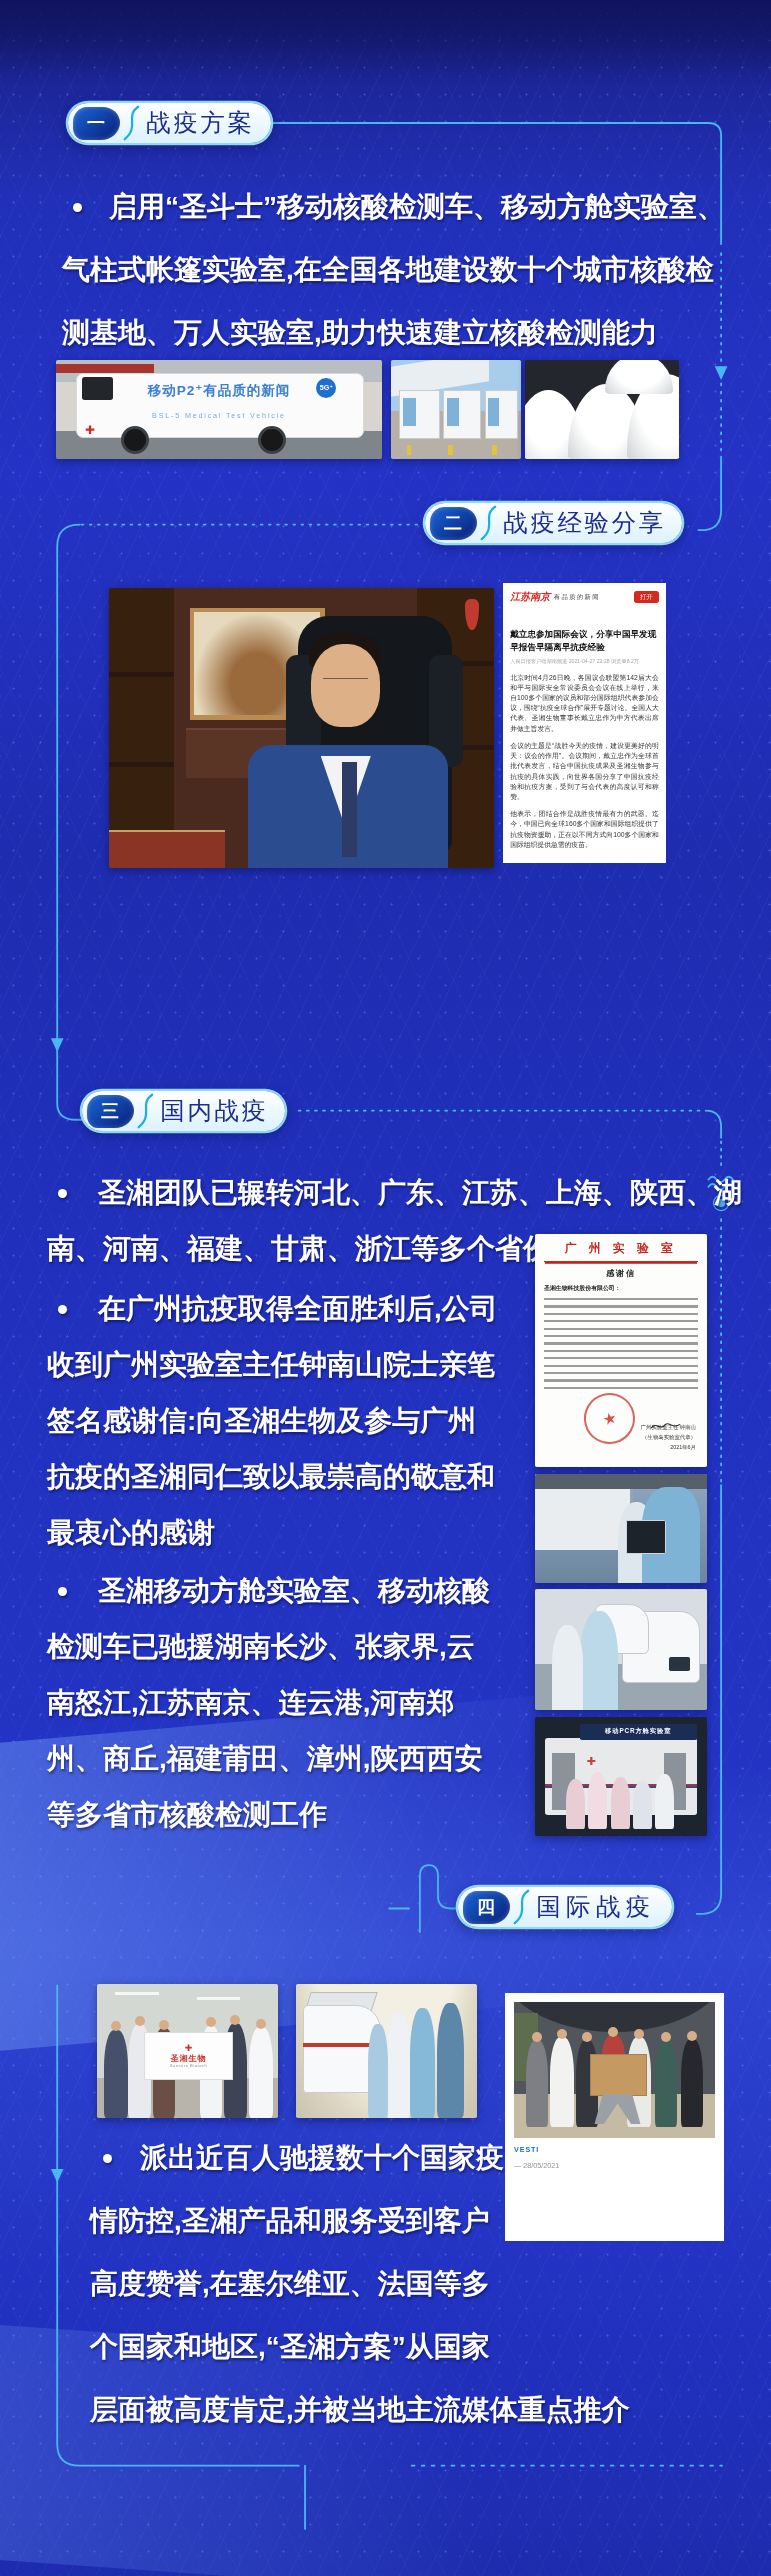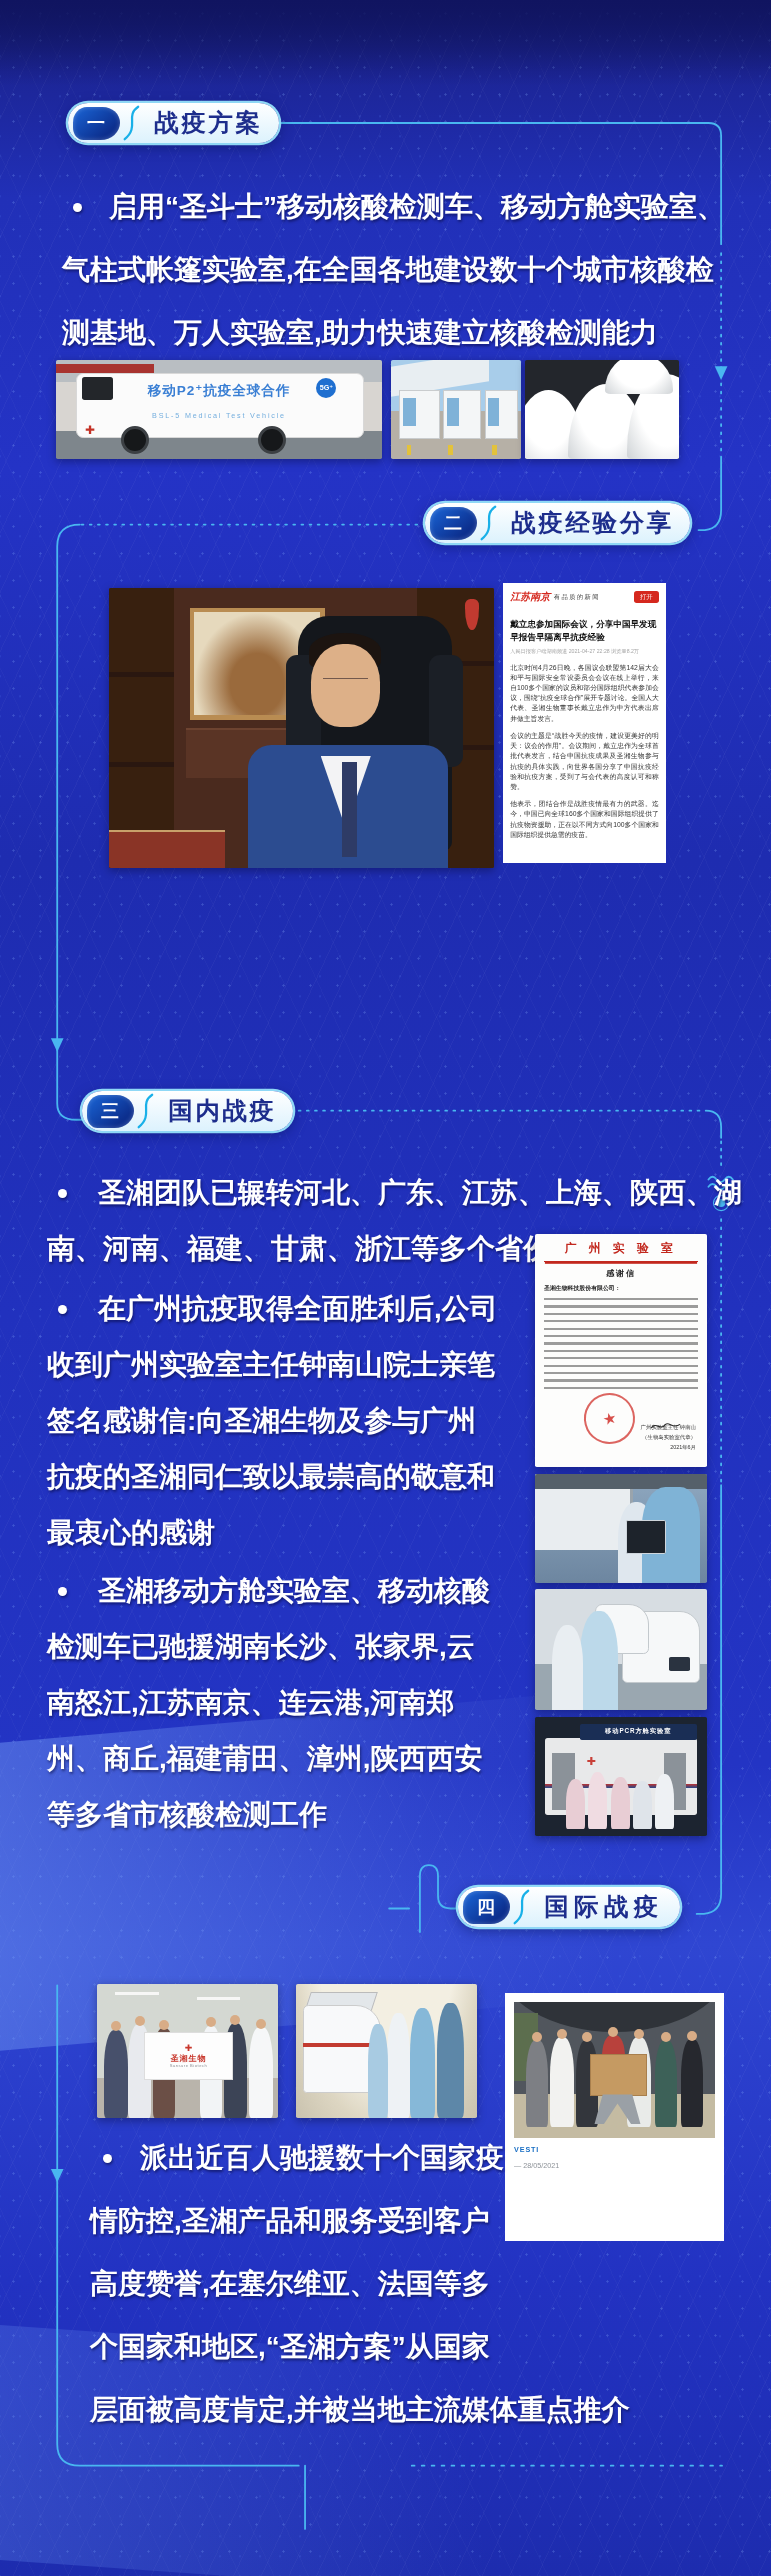--- a/index.html
+++ b/index.html
@@ -20,21 +20,21 @@
     background:linear-gradient(80deg,rgba(100,140,240,.32),transparent 60%);}
   
   .sec{display:flex;align-items:center;height:40px;background:linear-gradient(180deg,#ffffff,#dcf2fd);
     border-radius:23.5px;padding:0 16.3px 0 4.5px;
     box-shadow:0 0 0 2.3px rgba(150,225,250,.95),0 3.6px 12.7px rgba(5,15,80,.5);}
   .sec .num{width:47px;height:33px;flex:0 0 auto;display:flex;align-items:center;justify-content:center;
     color:#fff;font-size:18px;font-weight:bold;
     background:linear-gradient(140deg,#1a66d8 0%,#0c2f8e 75%);
     border-radius:14.5px 18px 20px 11px/16.3px 16.3px 18px 12.7px;box-shadow:inset 0 0 5.4px rgba(255,255,255,.25);}
   .sec .swsh{margin-left:1.8px;flex:0 0 auto;}
-  .sec .t{color:#1d2d8c;font-weight:bold;font-size:24.4px;letter-spacing:2.7px;margin-left:13px;white-space:nowrap;}
+  .sec .t{color:#1d2d8c;font-weight:normal;font-size:24.4px;letter-spacing:2.7px;margin-left:5px;white-space:nowrap;}
   .sec.wide .t{letter-spacing:5.4px;}
   
   .bullet{color:#fff;font-weight:bold;text-shadow:0.9px 1.8px 2.7px rgba(0,0,40,.5);}
   .bullet .dot{position:absolute;width:9px;height:9px;border-radius:50%;background:#fff;
     box-shadow:0.9px 1.8px 2.7px rgba(0,0,40,.5);}
   .b-s1{left:62px;top:175px;width:674px;font-size:28px;line-height:63px;text-indent:47px;}
   .b-s1 .dot{left:11px;top:28px;}
   .b-s2{left:95px;top:876px;width:638px;font-size:28px;line-height:69px;text-indent:56px;}
   .b-s2 .dot{left:12.7px;top:31px;}
   .b-s3{font-size:28px;line-height:56px;text-indent:51px;}
@@ -84,21 +84,21 @@
   .vd-hair{left:52%;top:16%;width:72px;height:36px;background:#1c1410;border-radius:50% 50% 20% 20%;}
   .vd-glass{left:55.5%;top:32%;width:45px;height:9px;border-top:1.8px solid #433;opacity:.7;}
   .vd-vase{right:4%;top:4%;width:13.6px;height:31px;background:#c13a30;border-radius:40% 40% 50% 50%/20% 20% 70% 70%;}
   .vd-rug{left:0;bottom:0;width:30%;height:13%;background:#8a3426;border-top:2.7px solid #c8a06a;}
   
   #rm-card{left:503px;top:583px;width:163px;height:280px;background:#fff;padding:7.2px;box-sizing:border-box;}
   .rm-top{display:flex;align-items:center;gap:3.6px;}
   .rm-logo{color:#d5281e;font-weight:bold;font-style:italic;font-size:10px;white-space:nowrap;}
   .rm-tag{color:#444;font-size:6.3px;letter-spacing:1.4px;flex:1;white-space:nowrap;}
   .rm-open{background:#d5281e;color:#fff;font-size:6.3px;border-radius:2.7px;padding:1.8px 6.3px;}
-  .rm-head{margin-top:14px;color:#111;font-weight:bold;font-size:8.6px;line-height:1.5;}
+  .rm-head{margin-top:24px;color:#111;font-weight:bold;font-size:8.6px;line-height:1.5;}
   .rm-meta{margin-top:4.5px;color:#a6a6a6;font-size:5.2px;white-space:nowrap;}
   .rm-p{margin:7.2px 0 0;color:#333;font-size:6.8px;line-height:1.5;text-align:justify;}
   
   #letter{left:535px;top:1234px;width:172px;height:233px;background:#fdfdfc;}
   .l-title{margin:7.2px 9px 0;color:#c2281e;font-weight:bold;font-size:11.8px;letter-spacing:4.5px;text-align:center;
     padding-bottom:3.6px;border-bottom:1.8px solid #c2281e;box-shadow:0 2.7px 0 -0.9px #c2281e;white-space:nowrap;}
   .l-sub{margin-top:6.3px;text-align:center;color:#222;font-weight:bold;font-size:8.1px;letter-spacing:1.8px;}
   .l-salut{margin:5.4px 9px 0;color:#222;font-weight:bold;font-size:5.9px;}
   .l-body{height:94px;margin:4.5px 9px 0;opacity:.5;
     background:repeating-linear-gradient(#3a3a3a 0 2.2px,transparent 2.2px 7.4px);}
@@ -199,21 +199,21 @@
 
   <div class="abs bullet b-s1">
     <span class="dot"></span>
     <span>启用“圣斗士”移动核酸检测车、移动方舱实验室、气柱式帐篷实验室,在全国各地建设数十个城市核酸检测基地、万人实验室,助力快速建立核酸检测能力</span>
   </div>
 
   <div class="photo" id="ph-van">
     <div class="sh van-red"></div>
     <div class="sh van-body"></div>
     <div class="sh van-shield"></div>
-    <div class="sh van-text">移动P2⁺抗疫全球合作</div>
+    <div class="sh van-text">移动P2⁺有品质的新闻</div>
     <div class="sh van-sub">BSL-5 Medical Test Vehicle</div>
     <div class="sh van-5g">5G⁺</div>
     <div class="sh van-cross">✚</div>
     <div class="sh van-wheel" style="left:20%;"></div>
     <div class="sh van-wheel" style="left:62%;"></div>
   </div>
 
   <div class="photo" id="ph-labs">
     <div class="sh lab-roof"></div>
     <div class="sh lab-box" style="left:6%;width:30%;">

